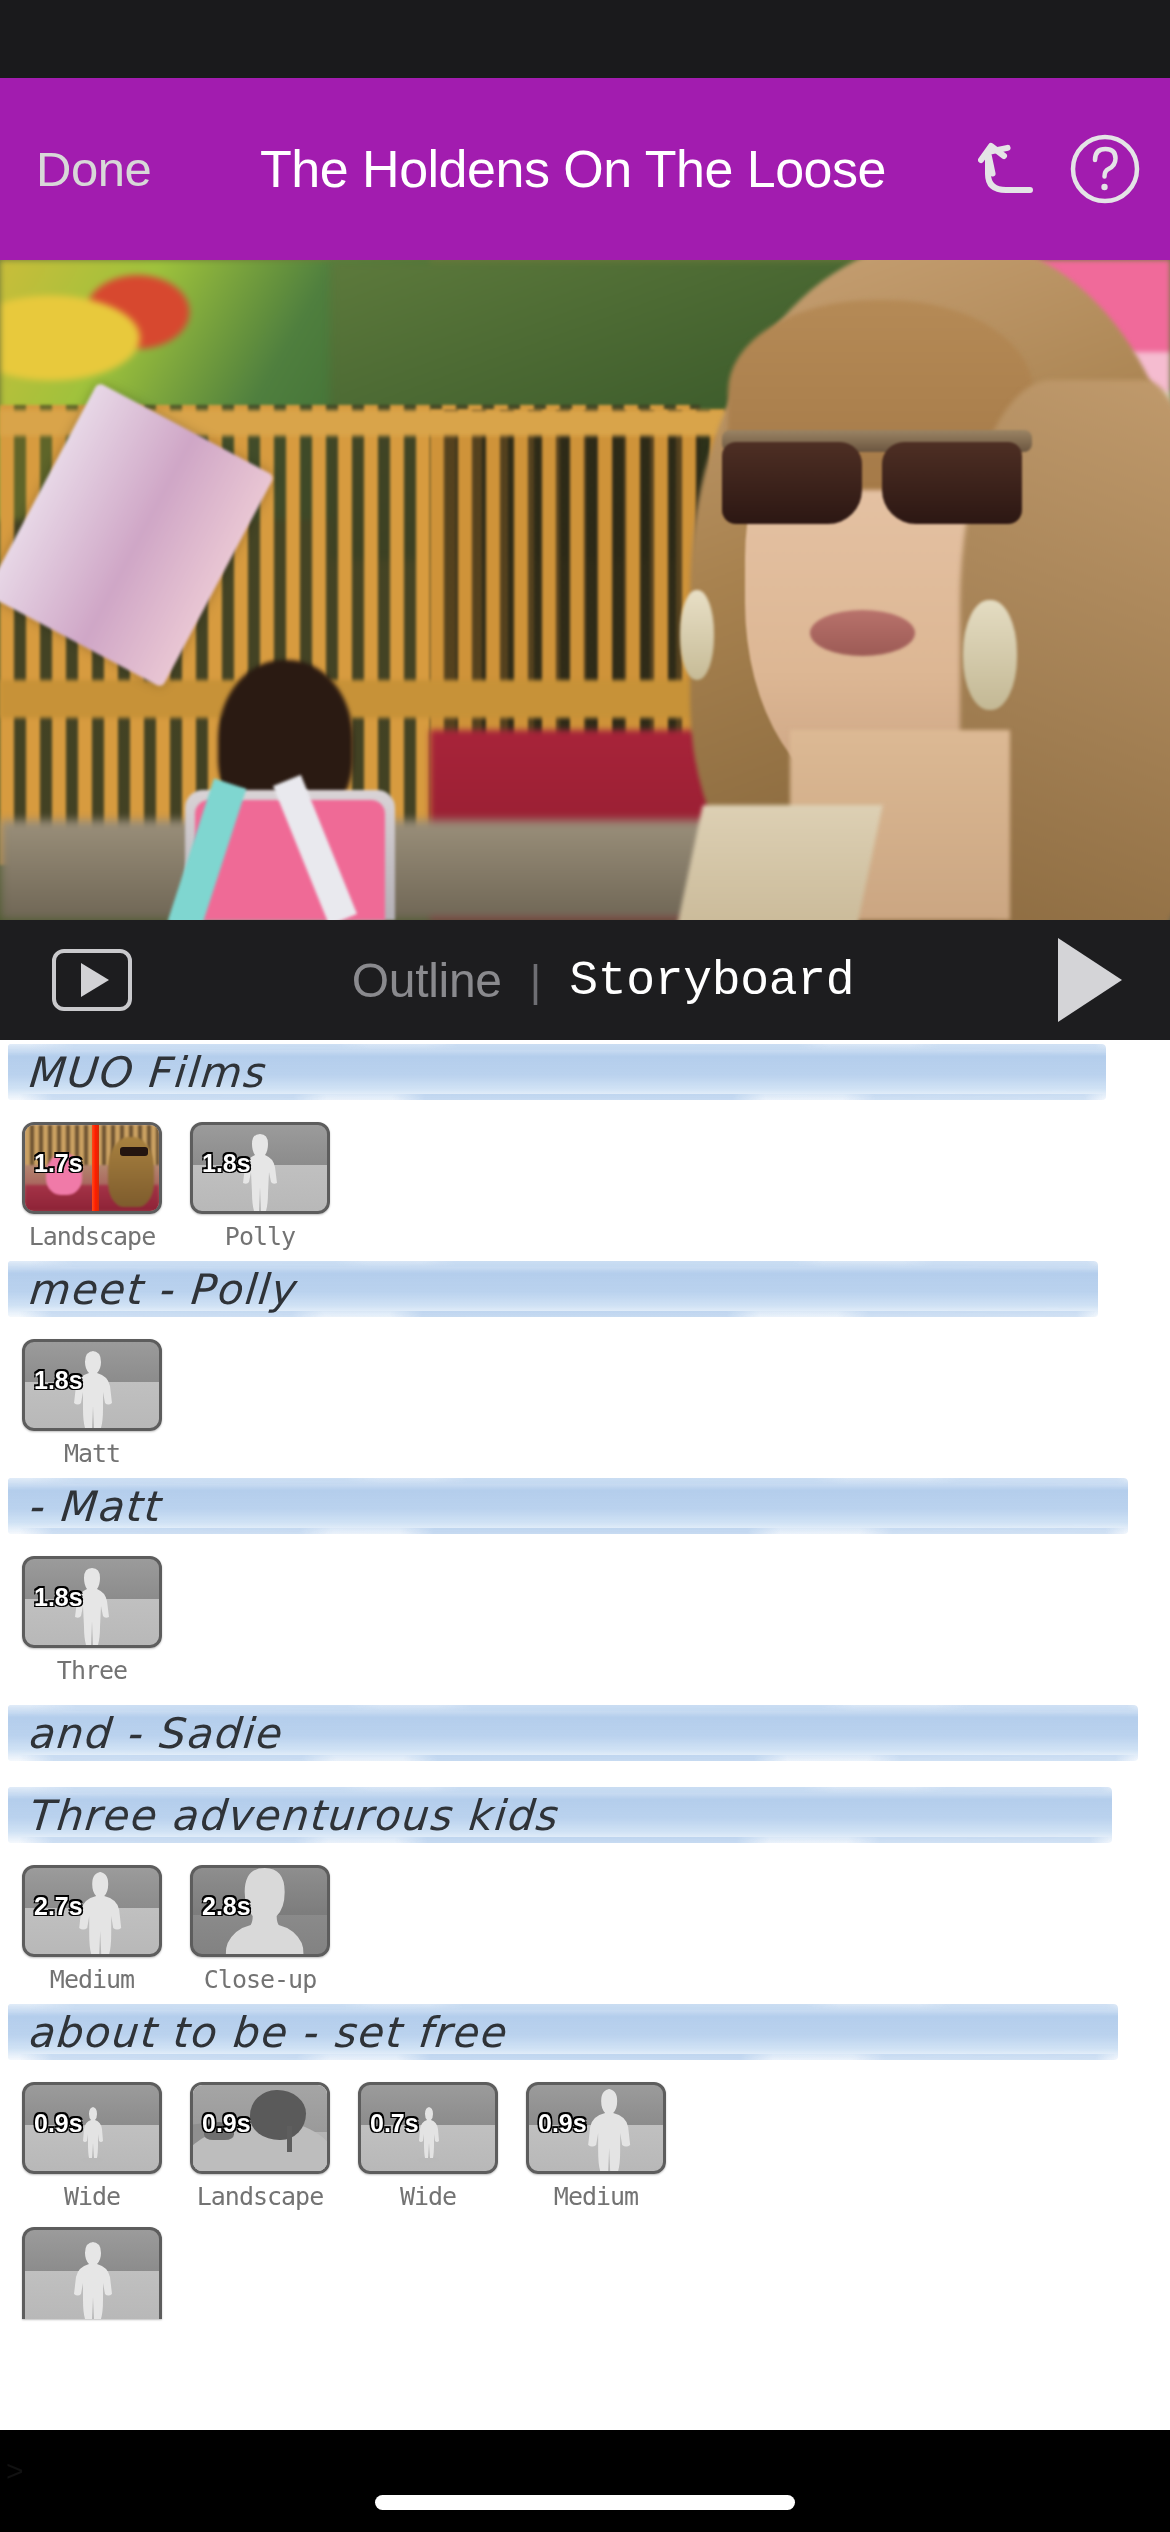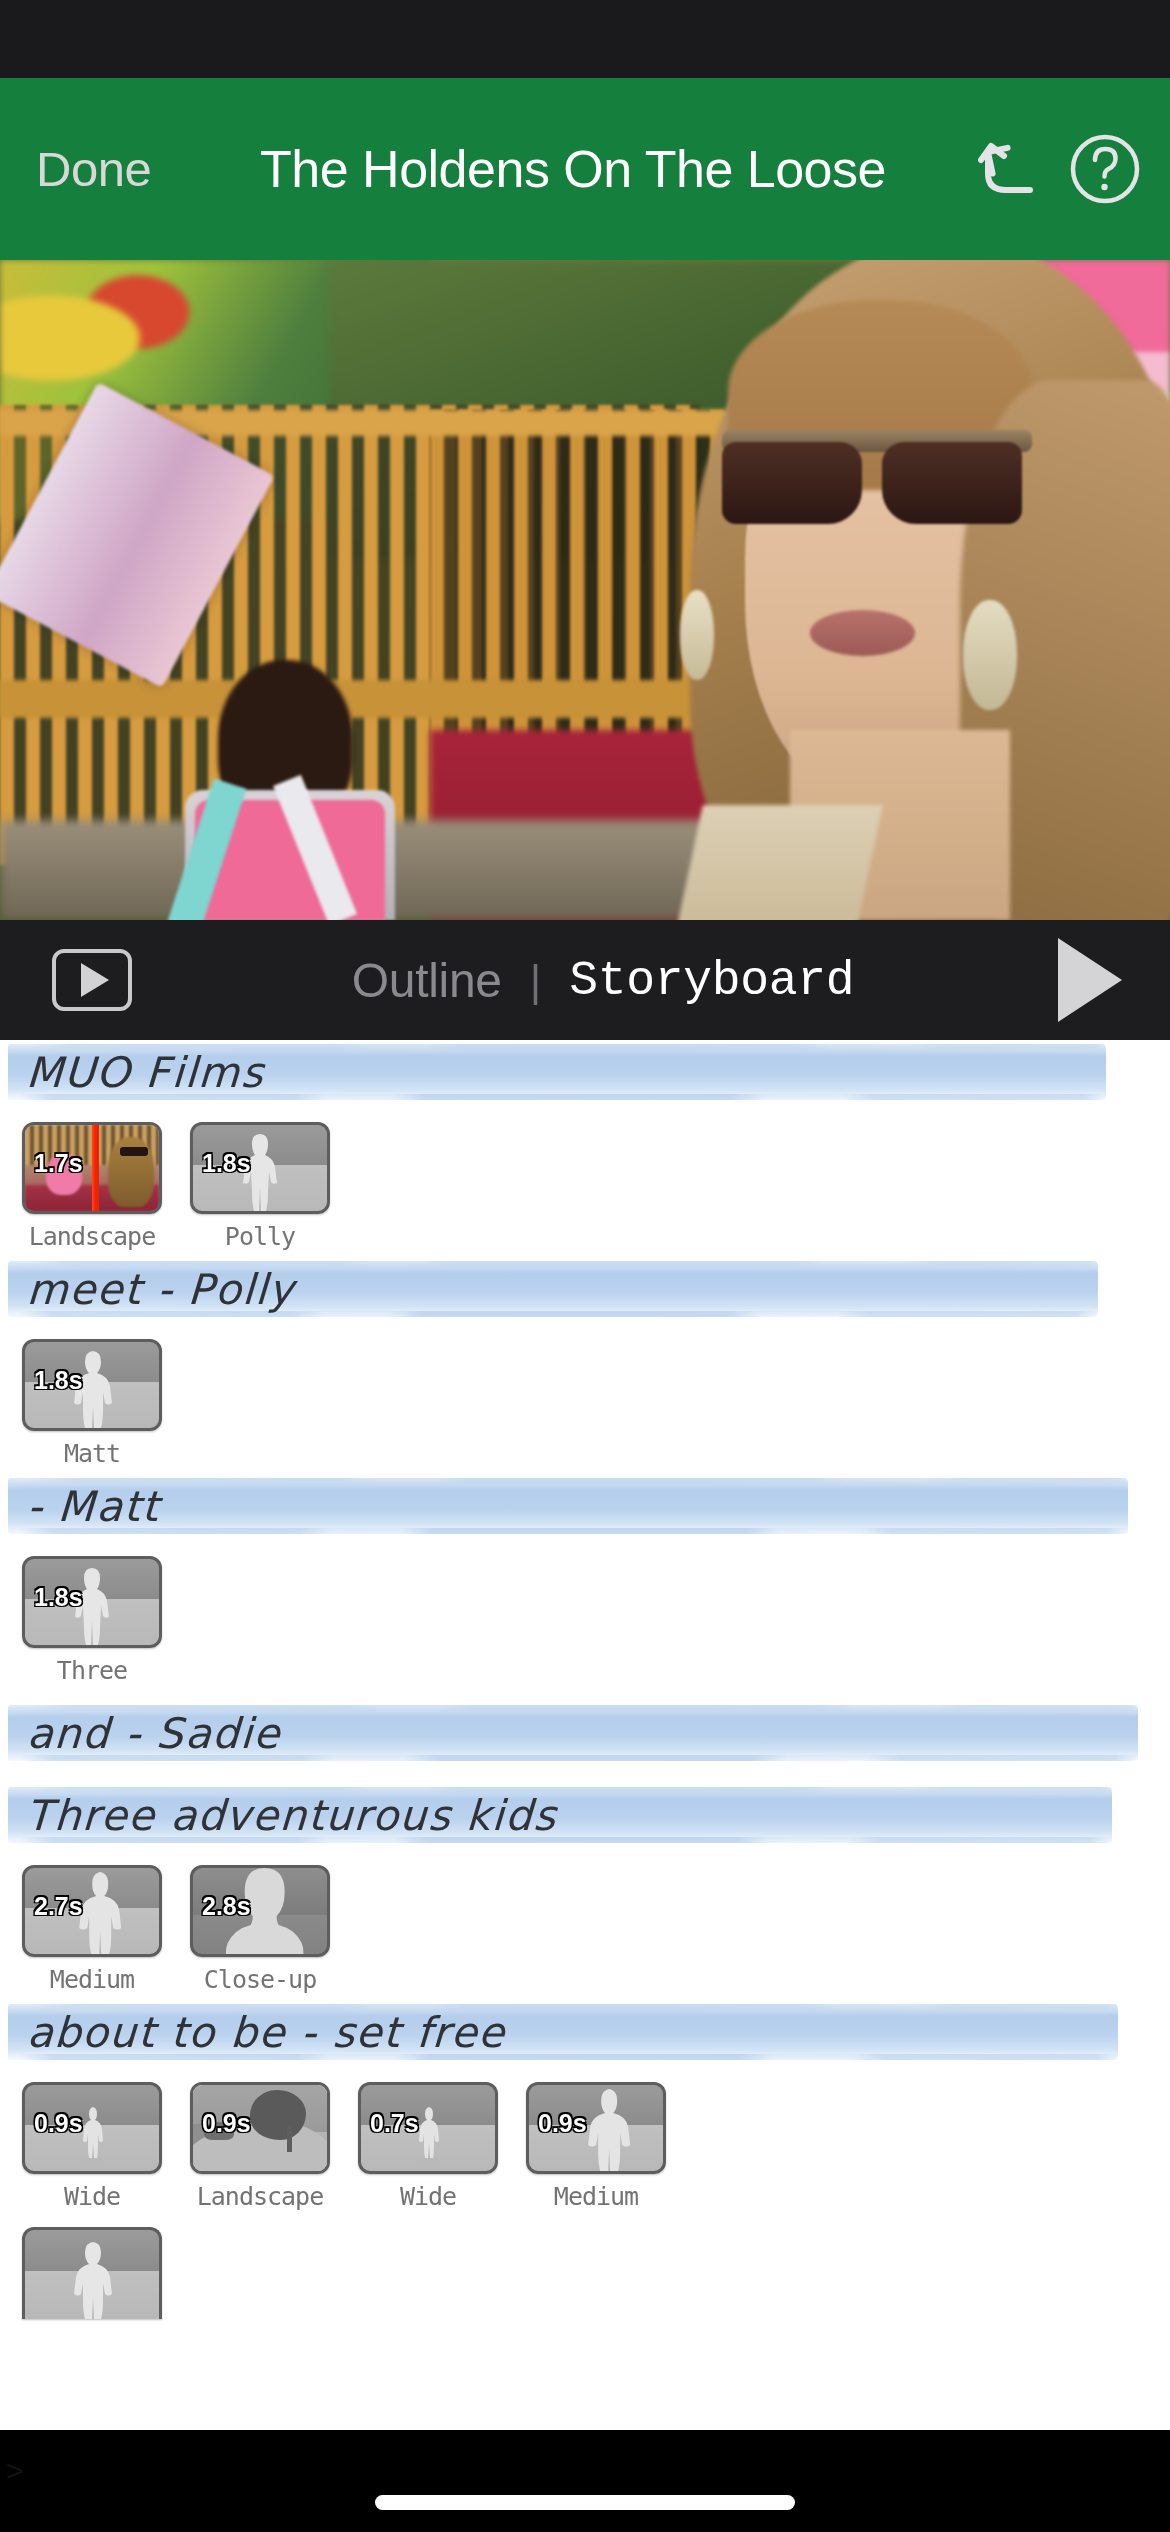--- a/index.html
+++ b/index.html
@@ -13,21 +13,21 @@
 
   
   .statusbar{
     position:absolute; left:0; top:0; width:1170px; height:78px;
     background:#1a1a1c;
   }
 
   
   .navbar{
     position:absolute; left:0; top:78px; width:1170px; height:182px;
-    background:#15803d;
+    background:#a21caf;
     display:flex; align-items:center;
   }
   .nav-done{
     position:absolute; left:36px; top:50%; transform:translateY(-50%);
     color:#d8d8d8; font-size:49px; letter-spacing:-0.5px;
     font-family:"Liberation Sans", sans-serif;
   }
   .nav-title{
     position:absolute; left:0; right:0; top:50%; transform:translateY(-50%);
     text-align:center; color:#ffffff; font-size:52px; font-weight:400;

